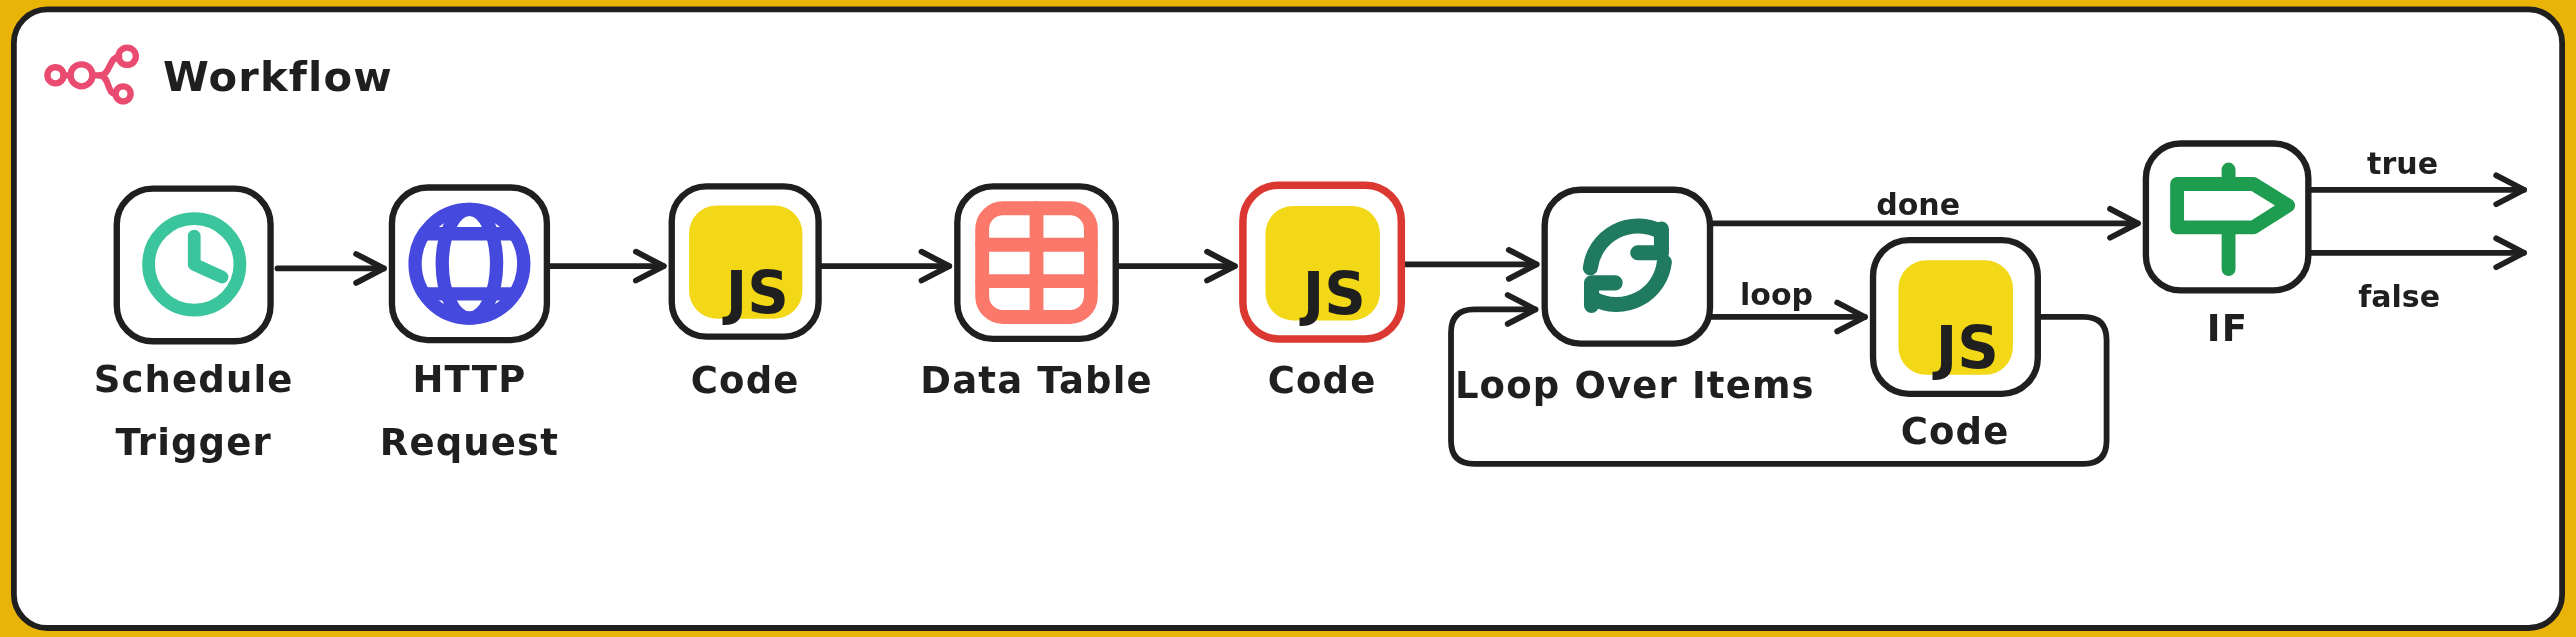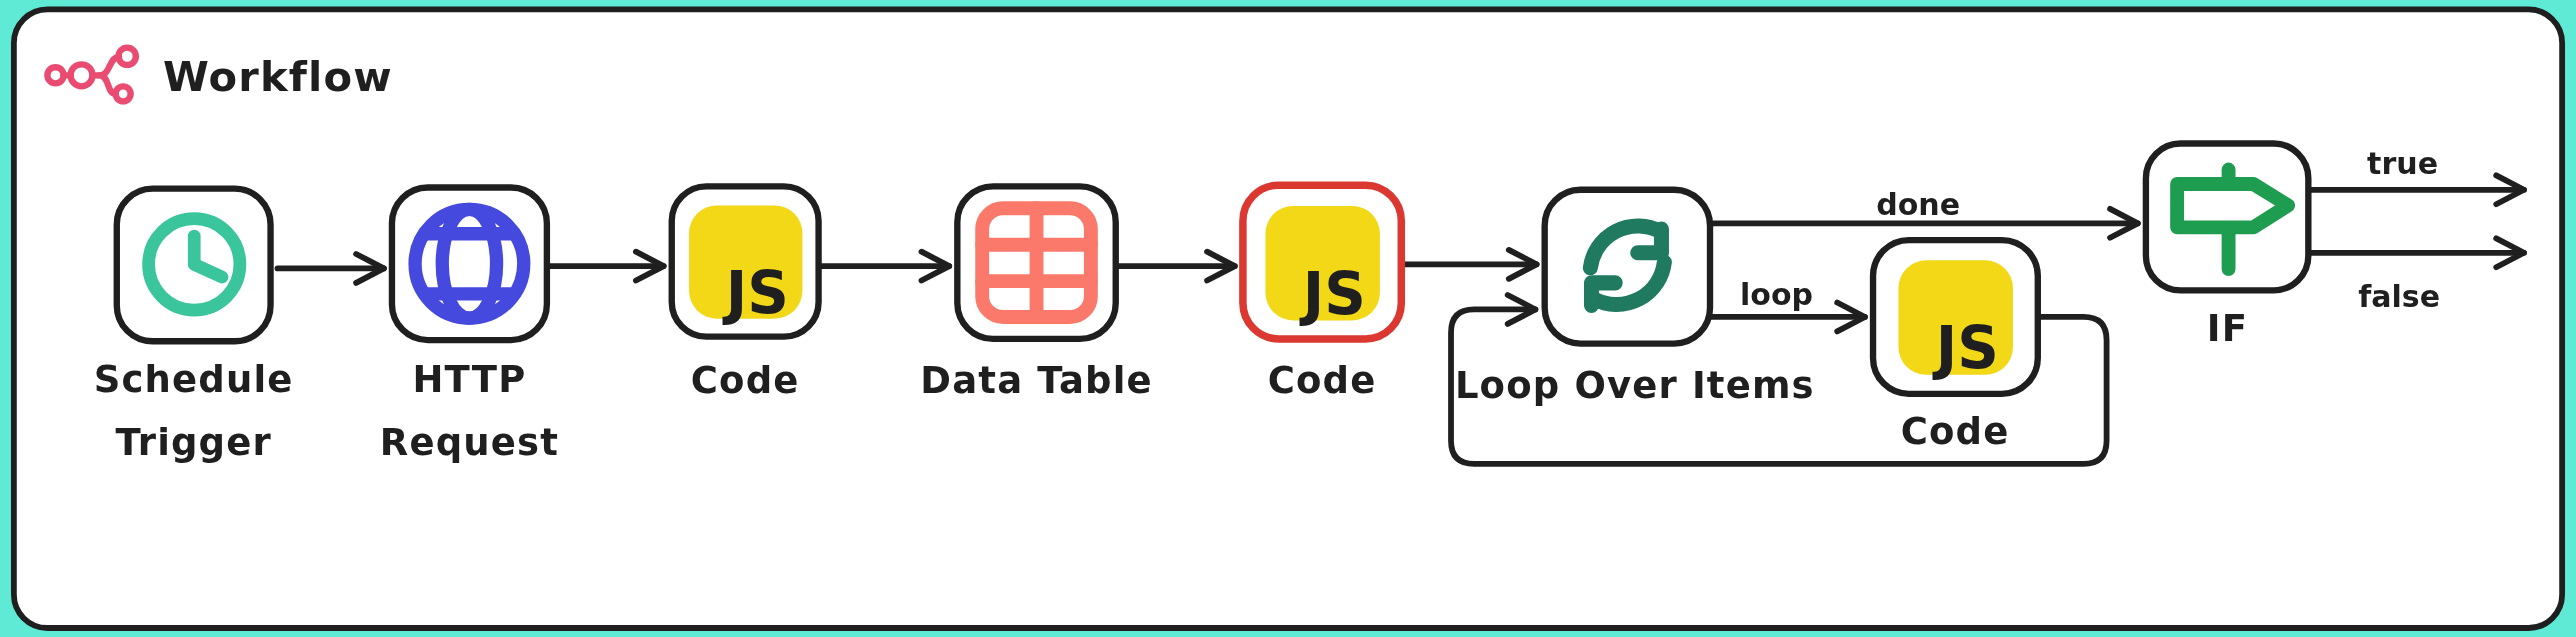--- a/index.html
+++ b/index.html
@@ -1,20 +1,20 @@
 <!DOCTYPE html>
 <html style="font-size:9.2px"><head>
 <meta charset="utf-8">
 <style>
   html, body { margin: 0; padding: 0; background: #ffffff; }
   .stage {
     position: relative;
     width: 2576px;
     height: 638px;
-    background: #5eead4;
+    background: #eab308;
     font-family: "DejaVu Sans", sans-serif;
   }
   svg { display: block; }
   text {
     font-family: "DejaVu Sans", sans-serif;
     fill: #1f1f1f;
   }
   .title-text   { font-size: 72px; font-weight: 700; letter-spacing: 2px; }
   .node-label   { font-size: 64px; font-weight: 600; letter-spacing: 2px; text-anchor: middle; }
   .edge-label   { font-size: 52px; font-weight: 600; text-anchor: middle; }

